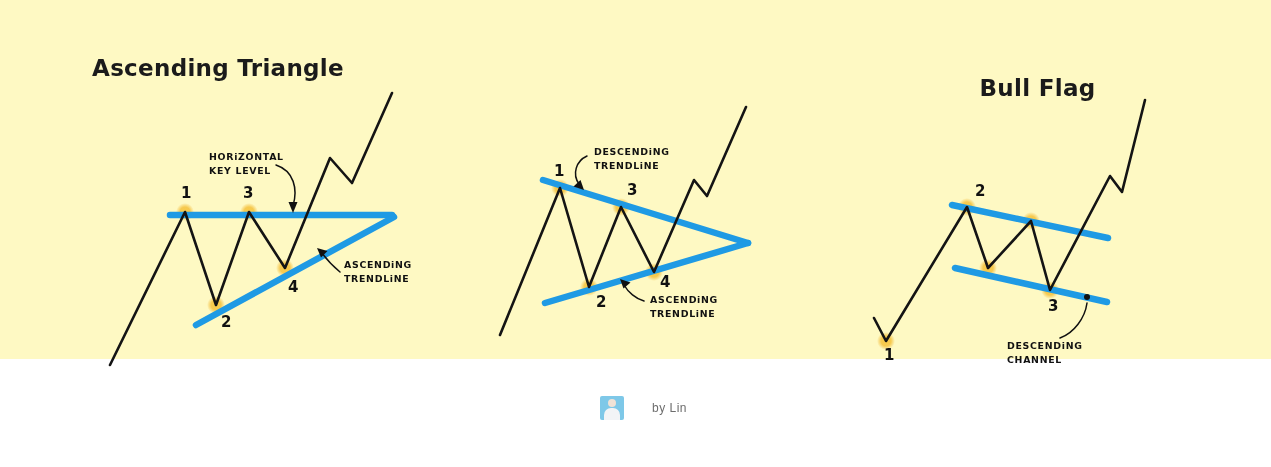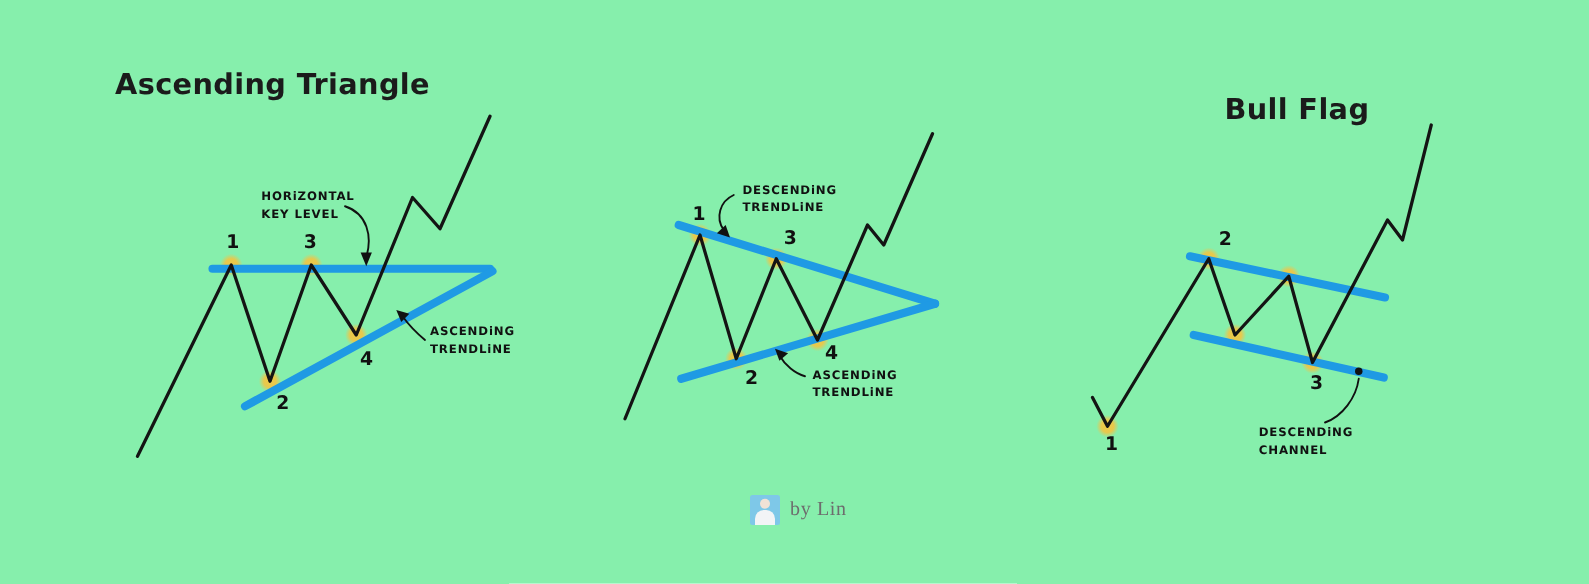--- a/index.html
+++ b/index.html
@@ -10,22 +10,22 @@
   body {
     width: 1271px;
     height: 467px;
     font-family: "Liberation Sans", sans-serif;
     overflow: hidden;
     position: relative;
   }
   #stage {
     position: relative;
     width: 1271px;
-    height: 467px;
-    background: #86efac;
+    height: 359px;
+    background: #fef9c3;
   }
   .panel {
     position: absolute;
     top: 0;
     height: 467px;
   }
   #panel-ascending  { left: 0px;   width: 470px; }
   #panel-symmetric  { left: 470px; width: 350px; }
   #panel-bullflag   { left: 820px; width: 451px; margin-top: 20px; }
 
@@ -119,24 +119,25 @@
     content: "";
     position: absolute;
     left: 4px;
     top: 12px;
     width: 16px;
     height: 13px;
     border-radius: 7px 7px 0 0;
     background: #f2f4f6;
   }
   #credit .credit-text {
-    font-family: Liberation Serif, serif;
-    font-size: 16px;
+    font-family: Liberation Sans, sans-serif;
+    font-size: 12px;
     color: #6d6d6d;
     letter-spacing: 0.5px;
+    margin-left: 20px;
   }
 </style>
 </head>
 <body>
 
 <div id="stage">
 
   <div class="panel" id="panel-ascending">
     <div class="panel-title">Ascending Triangle</div>
   </div>

